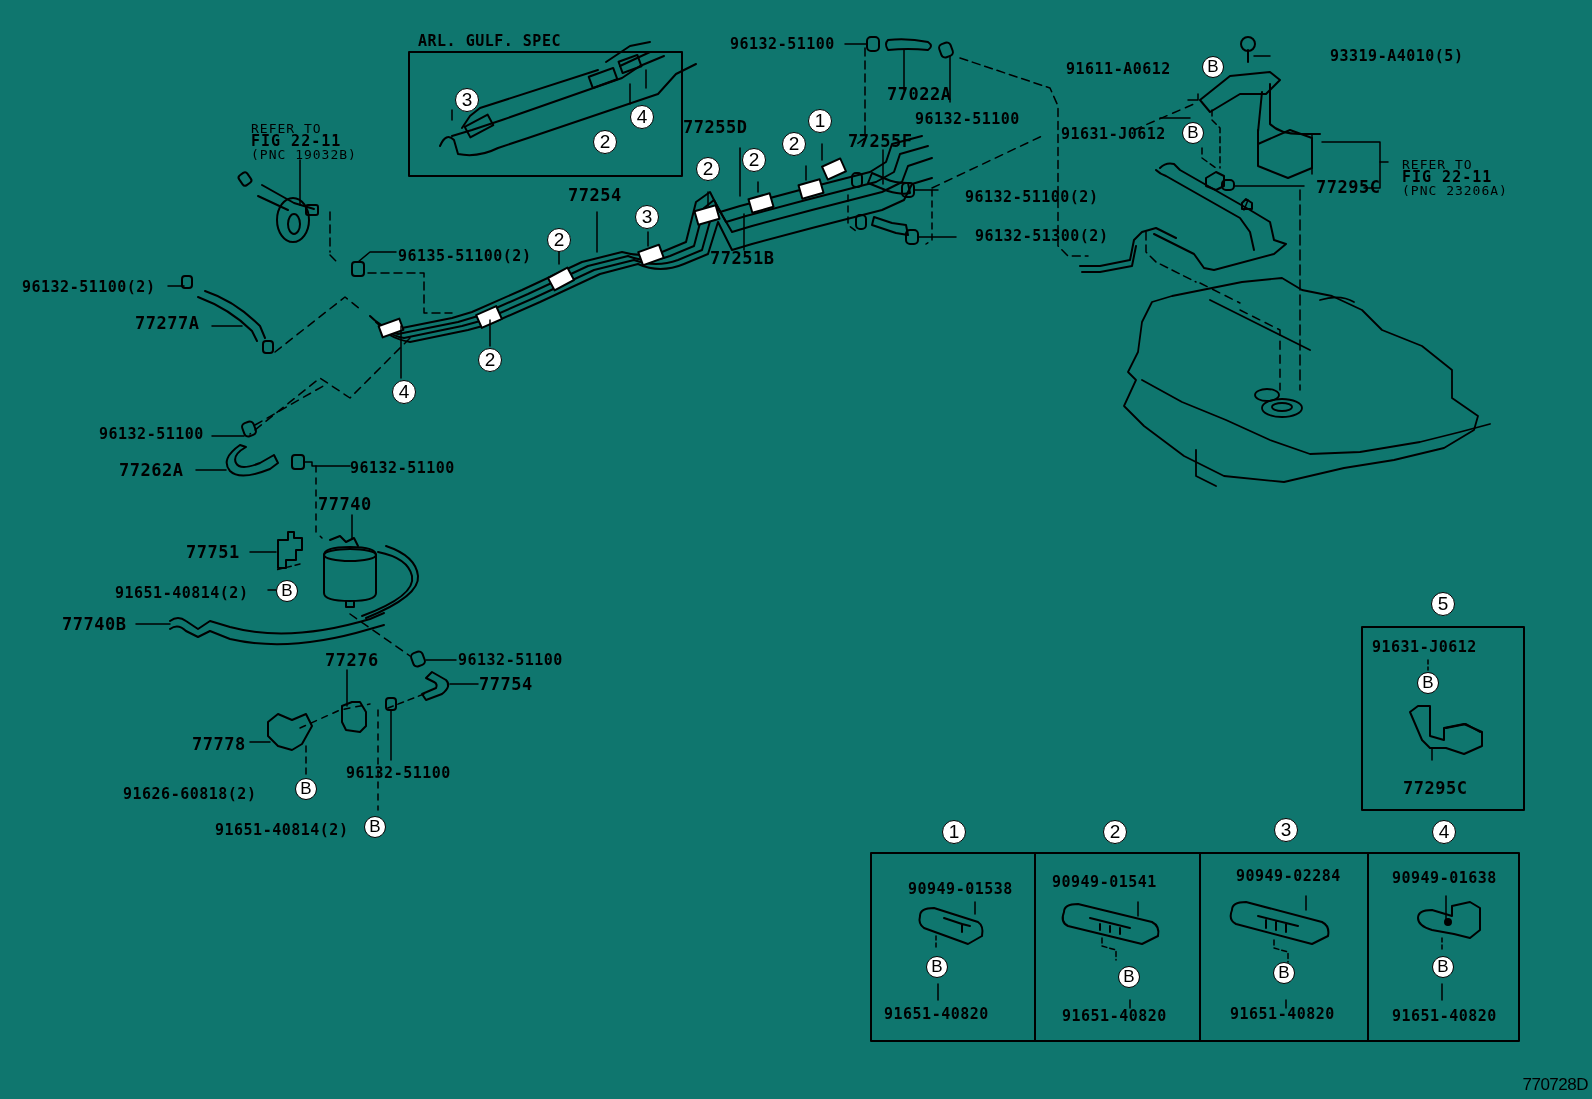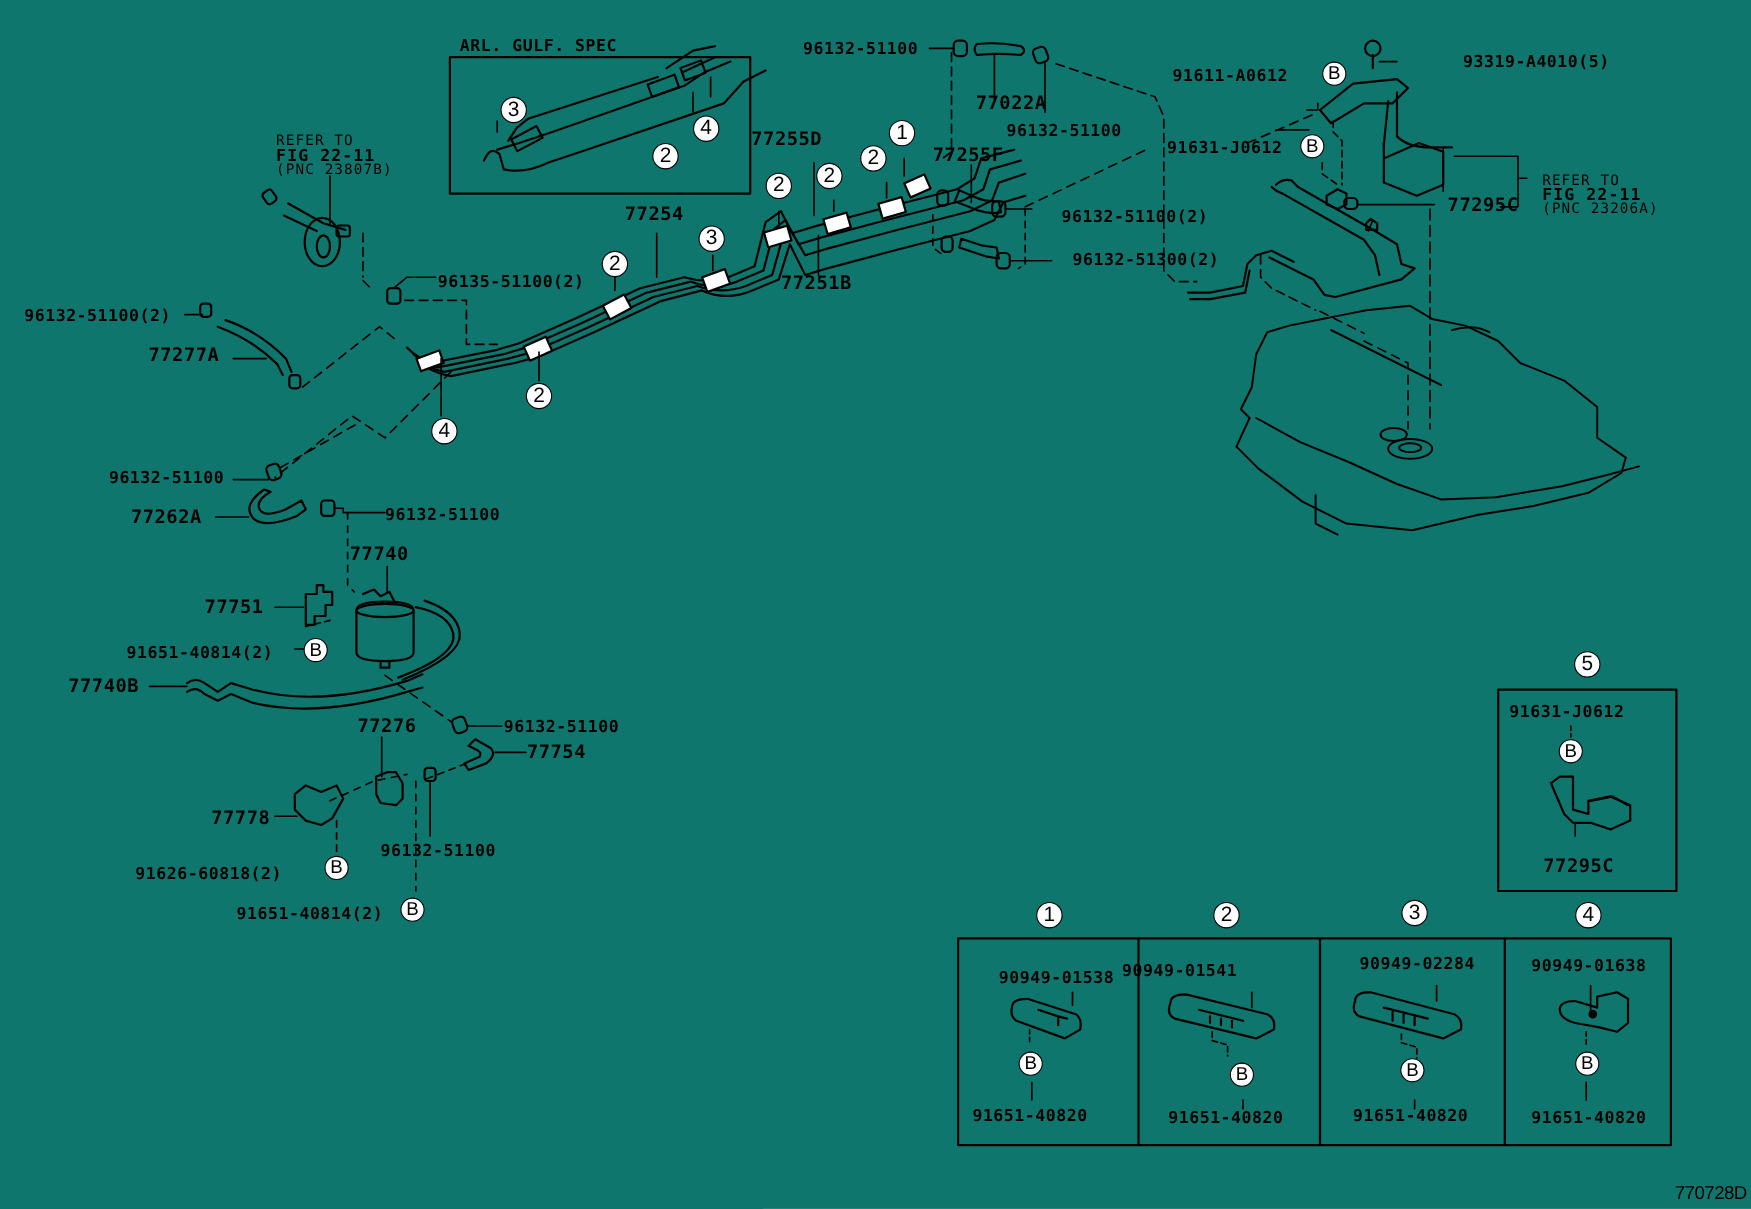--- a/index.html
+++ b/index.html
@@ -247,21 +247,21 @@
   </svg>
 
   <div class="lbl spec" style="left:418px;top:33px;">ARL. GULF. SPEC</div>
   <div class="circ" style="left:455px;top:88px;">3</div>
   <div class="circ" style="left:593px;top:130px;">2</div>
   <div class="circ" style="left:630px;top:105px;">4</div>
 
   <div class="lbl ref" style="left:251px;top:110px;">
     <div>REFER TO</div>
     <div class="fig">FIG 22-11</div>
-    <div>(PNC 23807B)</div>
+    <div>(PNC 19032B)</div>
   </div>
 
   <div class="lbl ref" style="left:1402px;top:146px;">
     <div>REFER TO</div>
     <div class="fig">FIG 22-11</div>
     <div>(PNC 23206A)</div>
   </div>
 
   <div class="lbl" style="left:730px;top:36px;">96132-51100</div>
   <div class="lbl big" style="left:887px;top:84px;">77022A</div>
@@ -313,21 +313,21 @@
   <div class="lbl" style="left:1372px;top:639px;">91631-J0612</div>
   <div class="circ b" style="left:1417px;top:672px;">B</div>
   <div class="lbl big" style="left:1403px;top:778px;">77295C</div>
 
   <div class="circ" style="left:942px;top:820px;">1</div>
   <div class="lbl" style="left:908px;top:881px;">90949-01538</div>
   <div class="circ b" style="left:926px;top:956px;">B</div>
   <div class="lbl" style="left:884px;top:1006px;">91651-40820</div>
 
   <div class="circ" style="left:1103px;top:820px;">2</div>
-  <div class="lbl" style="left:1020px;top:874px;">90949-01541</div>
+  <div class="lbl" style="left:1052px;top:874px;">90949-01541</div>
   <div class="circ b" style="left:1118px;top:966px;">B</div>
   <div class="lbl" style="left:1062px;top:1008px;">91651-40820</div>
 
   <div class="circ" style="left:1274px;top:818px;">3</div>
   <div class="lbl" style="left:1236px;top:868px;">90949-02284</div>
   <div class="circ b" style="left:1273px;top:962px;">B</div>
   <div class="lbl" style="left:1230px;top:1006px;">91651-40820</div>
 
   <div class="circ" style="left:1432px;top:820px;">4</div>
   <div class="lbl" style="left:1392px;top:870px;">90949-01638</div>

